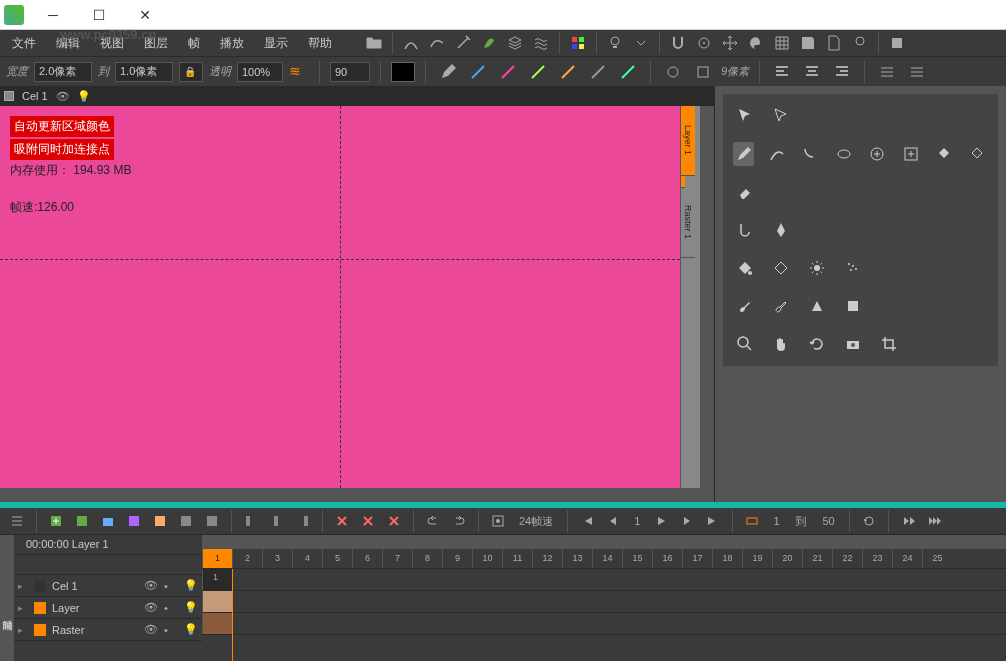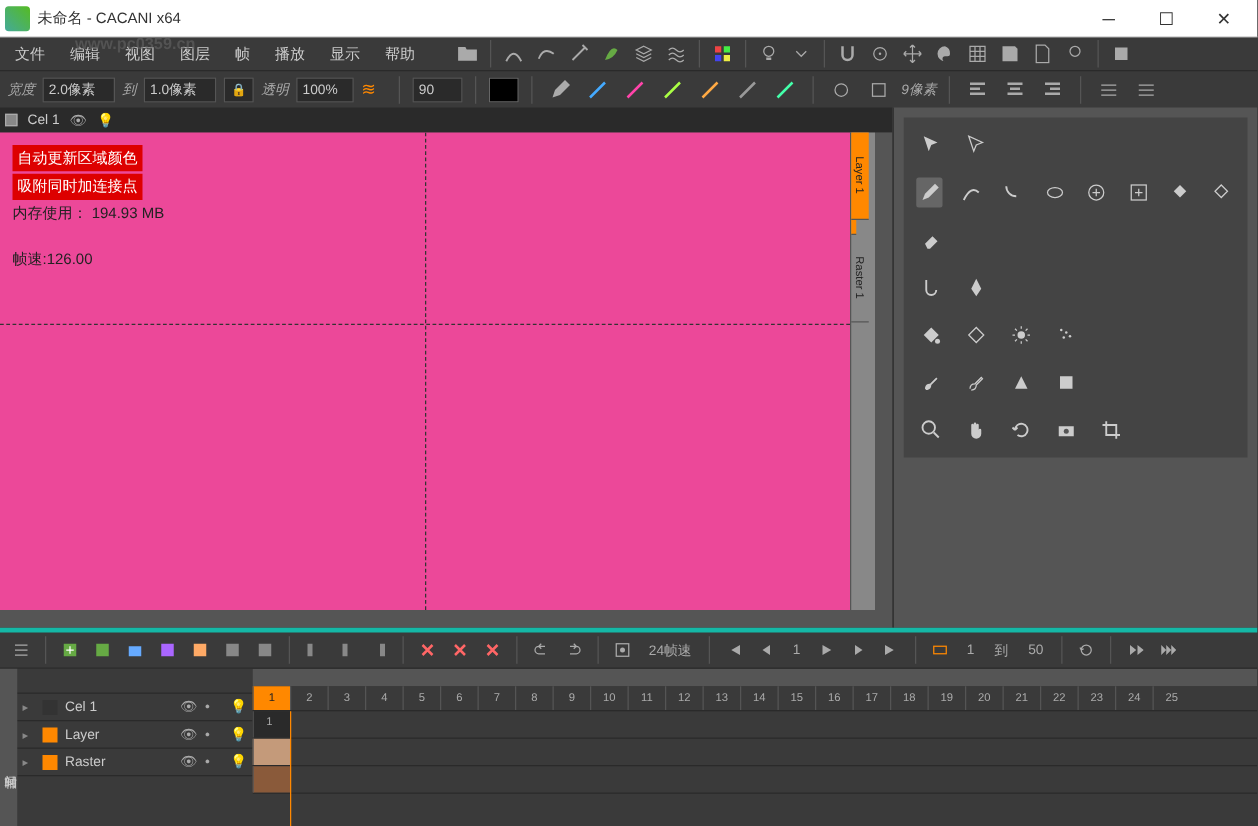--- a/index.html
+++ b/index.html
@@ -39,21 +39,21 @@
 .ruler-seg.active { background: #f80; }
 
 .tools-panel { width: 292px; background: #555; padding: 8px; border-left: 1px solid #2a2a2a; }
 .tools-grid { background: #444; padding: 10px; display: flex; flex-direction: column; gap: 14px; }
 .tools-row { display: flex; gap: 12px; }
 .tp-btn { width: 24px; height: 24px; display: flex; align-items: center; justify-content: center; cursor: pointer; border-radius: 2px; }
 .tp-btn.active { background: #666; }
 .tp-btn svg { width: 18px; height: 18px; }
 .panel-footer { margin-top: 10px; font-size: 11px; color: #aaa; padding: 4px; background: #3a3a3a; }
 
-.timeline-toolbar { height: 32px; background: #3a3a3a; border-top: 4px solid #14b8a6; display: flex; align-items: center; padding: 0 6px; gap: 4px; font-size: 11px; color: #aaa; }
+.timeline-toolbar { height: 32px; background: #3a3a3a; border-top: 6px solid #14b8a6; display: flex; align-items: center; padding: 0 6px; gap: 4px; font-size: 11px; color: #aaa; }
 .tt-btn { width: 22px; height: 22px; display: flex; align-items: center; justify-content: center; cursor: pointer; border-radius: 2px; }
 .tt-btn svg { width: 14px; height: 14px; }
 .tt-sep { width: 1px; height: 22px; background: #555; margin: 0 4px; }
 .tt-val { padding: 0 6px; }
 
 .timeline { height: 155px; background: #3a3a3a; display: flex; border-top: 1px solid #2a2a2a; }
 .tl-left { width: 188px; background: #3a3a3a; display: flex; flex-direction: column; }
 .tl-header-left { height: 20px; font-size: 11px; color: #ccc; padding: 3px 12px; border-bottom: 1px solid #2a2a2a; }
 .tl-spacer { height: 20px; border-bottom: 1px solid #2a2a2a; }
 .tl-layer { height: 22px; display: flex; align-items: center; padding: 0 4px; gap: 6px; font-size: 11px; color: #ccc; border-bottom: 1px solid #2a2a2a; }
@@ -88,21 +88,20 @@
 </style>
 </head>
 <body>
 
 <div class="watermark">
   <div class="wm2">www.pc0359.cn</div>
 </div>
 
 <div class="titlebar">
   <div class="titlebar-icon"></div>
-  <div class="titlebar-text">未命名 - CACANI x64</div>
   <div class="win-btns">
     <div class="win-btn">─</div>
     <div class="win-btn">☐</div>
     <div class="win-btn close">✕</div>
   </div>
 </div>
 
 <div class="menubar">
   <div class="menu-item">文件</div>
   <div class="menu-item">编辑</div>
@@ -644,20 +643,21 @@
   <div class="tt-btn">
       <svg viewBox="0 0 14 14">
         <path d="M2 3l4 4-4 4zM6 3l4 4-4 4zM10 3l4 4-4 4z" fill="#aaa"></path>
       </svg>
     </div>
 </div>
 
 <div class="timeline">
   <div class="tl-sidebar-label">时间轴</div>
   <div class="tl-left">
+    <div class="tl-header-left">00:00:00  Layer 1</div>
     <div class="tl-spacer"></div>
     <div id="tl-layers">
         <div class="tl-layer">
           <span class="tl-arrow">▸</span>
     <span class="tl-color" style="background:#333"></span>
     <span class="tl-name">Cel 1</span>
     <span class="tl-vis">👁</span>
     <span class="tl-vis">•</span>
     <span class="tl-vis">💡</span>
         </div>

